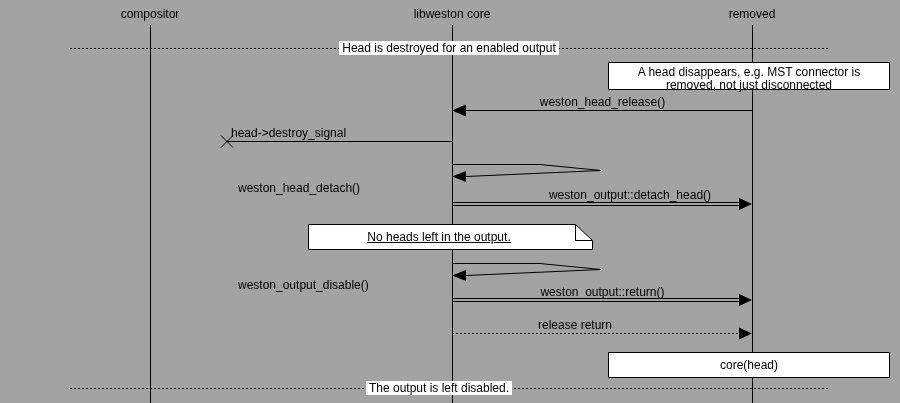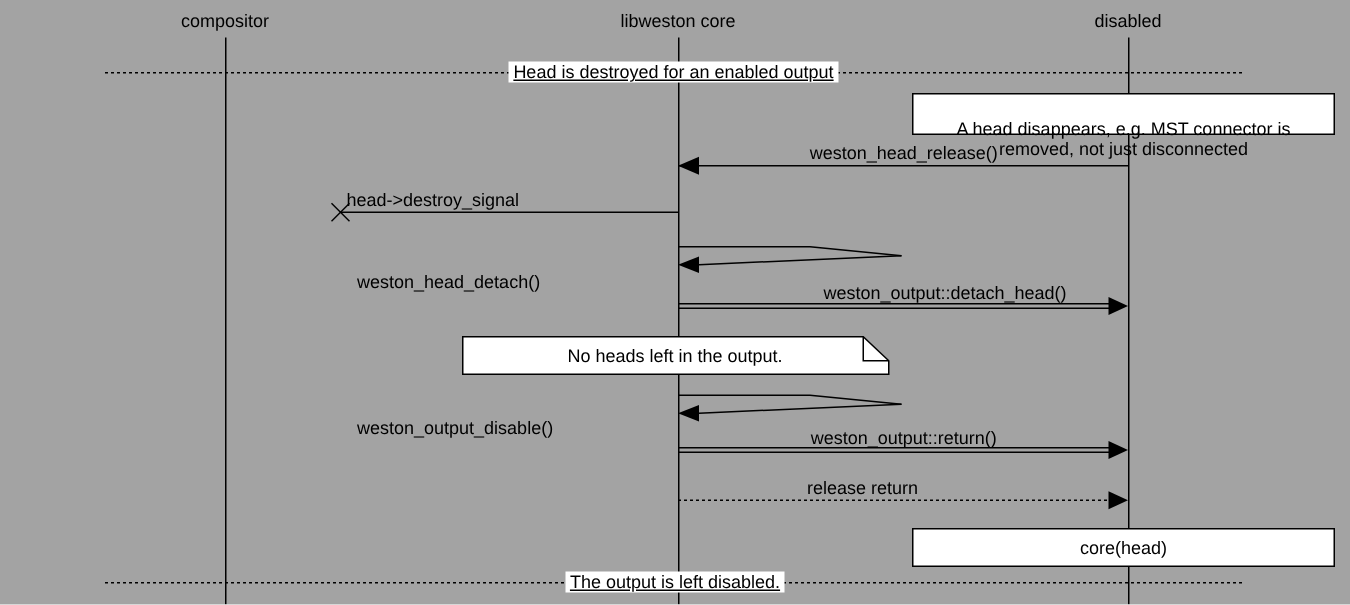--- a/index.html
+++ b/index.html
@@ -6,22 +6,22 @@
   .canvas {
     position:relative; width:900px; height:403px; background:#a3a3a3;
     font-family:"Liberation Sans", sans-serif; font-size:12px; color:#000;
     overflow:hidden;
   }
   svg.layer { position:absolute; left:0; top:0; }
   .lbl { position:absolute; line-height:14px; white-space:nowrap;text-align:right; }
   .ctr { text-align:center; }
   .rgt { text-align:left;margin-top:24px; }
   .divider-label { position:absolute; text-align:center; line-height:14px; }
-  .divider-label span { background:#fff; padding:0 3px;text-decoration:underline; }
-  .note-text { position:absolute; text-align:center; line-height:13px; padding-top:18px; }
+  .divider-label span { background:#fff; padding:0 3px; }
+  .note-text { position:absolute; text-align:center; line-height:13px; padding-top:4px; }
 </style>
 </head>
 <body>
 
 <div class="canvas">
 
   <svg class="layer" width="900" height="403" viewBox="0 0 900 403">
 
     <line x1="150.5" y1="25" x2="150.5" y2="403" stroke="#000"></line>
     <line x1="452.5" y1="25" x2="452.5" y2="403" stroke="#000"></line>
@@ -59,46 +59,46 @@
     <polygon points="752,300 739,294 739,306" fill="#000"></polygon>
 
     <line x1="452" y1="333.5" x2="740" y2="333.5" stroke="#000" stroke-dasharray="2,2"></line>
     <polygon points="752,333.5 739,327.5 739,339.5" fill="#000"></polygon>
 
     <rect x="608.5" y="352.5" width="281" height="25" fill="#fff" stroke="#000"></rect>
   </svg>
 
   <div class="lbl ctr" style="left:60px; top:7px; width:180px;">compositor</div>
   <div class="lbl ctr" style="left:362px; top:7px; width:180px;">libweston core</div>
-  <div class="lbl ctr" style="left:662px; top:7px; width:180px;">disabled</div>
+  <div class="lbl ctr" style="left:662px; top:7px; width:180px;">removed</div>
 
   <div class="divider-label" style="left:70px; top:41px; width:758px;">
     <span>Head is destroyed for an enabled output</span>
   </div>
 
   <div class="note-text" style="left:609px; top:62px; width:280px;">
     <div>A head disappears, e.g. MST connector is</div>
     <div>removed, not just disconnected</div>
   </div>
 
   <div class="lbl ctr" style="left:452px; top:95px; width:301px;">weston_head_release()</div>
 
   <div class="lbl" style="left:231px; top:126px;">head-&gt;destroy_signal</div>
 
   <div class="lbl rgt" style="left:238px; top:157px; width:210px;">weston_head_detach()</div>
 
   <div class="lbl ctr" style="left:452px; top:188px; width:356px;">weston_output::detach_head()</div>
 
-  <div class="lbl ctr" style="left:308px; top:230px; width:284px;">No heads left in the output.</div>
+  <div class="lbl ctr" style="left:297px; top:230px; width:284px;text-decoration:underline;">No heads left in the output.</div>
 
   <div class="lbl rgt" style="left:238px; top:254px; width:210px;">weston_output_disable()</div>
 
   <div class="lbl ctr" style="left:452px; top:285px; width:301px;">weston_output::return()</div>
 
   <div class="lbl ctr" style="left:452px; top:318px; width:246px;">release return</div>
 
   <div class="lbl ctr" style="left:609px; top:358px; width:280px;">core(head)</div>
 
-  <div class="divider-label" style="left:71px; top:381px; width:758px;text-align:center;">
+  <div class="divider-label" style="left:60px; top:381px; width:758px;text-align:center;">
     <span>The output is left disabled.</span>
   </div>
 
 </div>
 
 </body></html>

